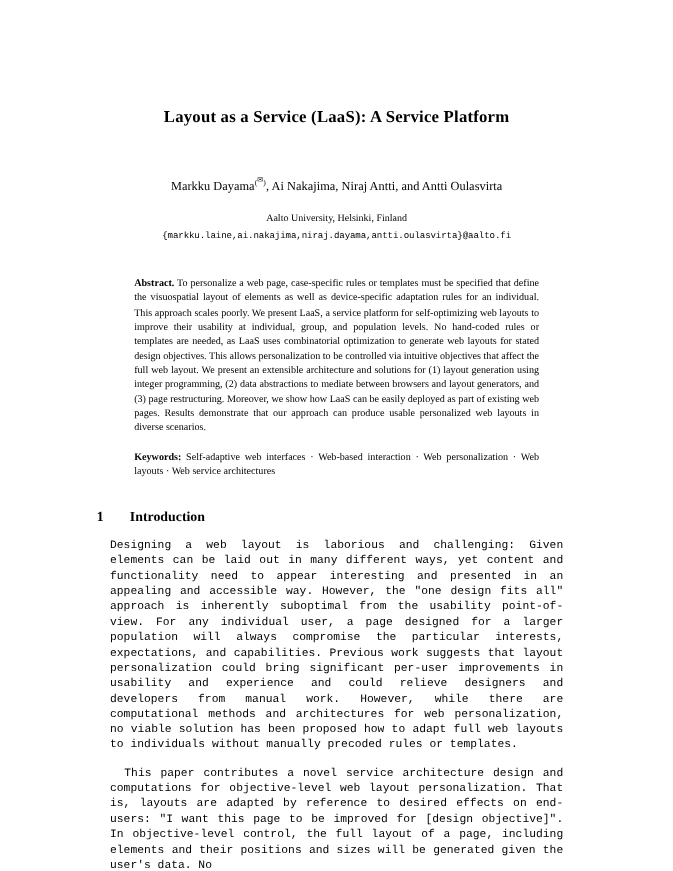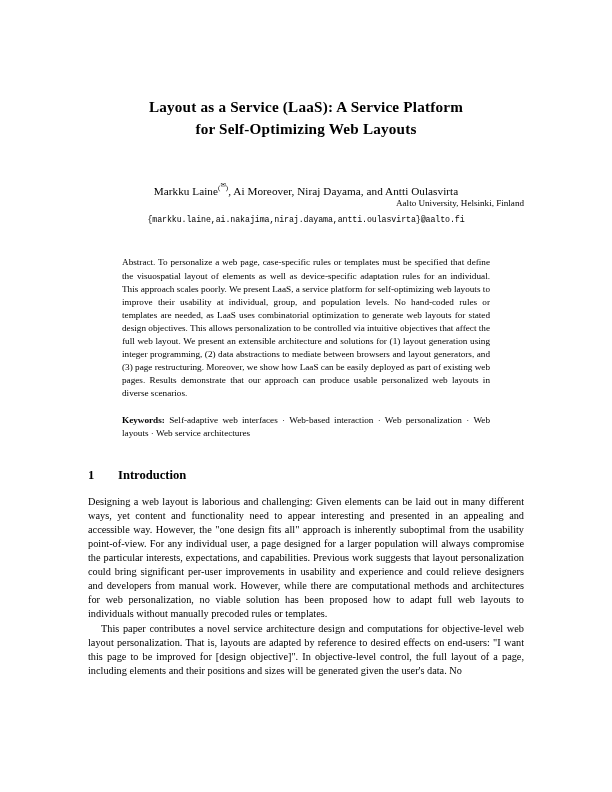--- a/index.html
+++ b/index.html
@@ -43,40 +43,40 @@
     font-size: 7px;
     vertical-align: super;
   }
   .envelope {
     font-size: 6.5px;
     display: inline-block;
     transform: translateY(-3px);
     letter-spacing: 0;
   }
   .affil {
-    text-align: right;
+    text-align: center;
     font-size: 9.1px;
-    margin-top: 0;
+    margin-top: 16px;
     line-height: 1.5;
   }
   .email {
     text-align: center;
     font-family: Liberation Mono, monospace;
     font-size: 8.3px;
     margin-top: 5px;
     letter-spacing: -0.1px;
   }
   .abstract-block {
     margin: 32px 34px 0 34px;
     font-size: 9.2px;
     line-height: 1.42;
     text-align: justify;
   }
   .abstract-block .lead {
-    font-weight: normal;
+    font-weight: bold;
   }
   .keywords {
     margin: 14px 34px 0 34px;
     font-size: 9.2px;
     line-height: 1.42;
     text-align: justify;
     font-family: Liberation Serif, serif;
   }
   .keywords .lead {
     font-weight: bold;
@@ -92,39 +92,39 @@
     width: 30px;
     flex: none;
   }
   .body-text {
     margin-top: 12px;
     font-size: 10.3px;
     line-height: 1.355;
     text-align: justify;
   }
   .body-text p {
-    margin: 0;
+    margin: 12px;
+    font-family: Liberation Mono, monospace;
   }
   .body-text p + p {
     text-indent: 13px;
     margin-top: 1px;
   }
 </style>
 </head>
 <body>
 
 <div class="page">
 
   <h1 class="title">
     <span class="title-line">Layout as a Service (LaaS): A Service Platform</span>
-    <span class="title-line">for Self-Optimizing Web Layouts</span>
   </h1>
 
   <div class="authors">
-    <span>Markku Laine</span><sup>(<span class="envelope">✉</span>)</sup><span>, Ai Moreover, Niraj Dayama, and Antti Oulasvirta</span>
+    <span>Markku Dayama</span><sup>(<span class="envelope">✉</span>)</sup><span>, Ai Nakajima, Niraj Antti, and Antti Oulasvirta</span>
   </div>
 
   <div class="affil">Aalto University, Helsinki, Finland</div>
 
   <div class="email">{markku.laine,ai.nakajima,niraj.dayama,antti.oulasvirta}@aalto.fi</div>
 
   <div class="abstract-block">
     <span class="lead">Abstract.</span><span> To personalize a web page, case-specific rules or templates must be specified that define the visuospatial layout of elements as well as device-specific adaptation rules for an individual. This approach scales poorly. We present LaaS, a service platform for self-optimizing web layouts to improve their usability at individual, group, and population levels. No hand-coded rules or templates are needed, as LaaS uses combinatorial optimization to generate web layouts for stated design objectives. This allows personalization to be controlled via intuitive objectives that affect the full web layout. We present an extensible architecture and solutions for (1) layout generation using integer programming, (2) data abstractions to mediate between browsers and layout generators, and (3) page restructuring. Moreover, we show how LaaS can be easily deployed as part of existing web pages. Results demonstrate that our approach can produce usable personalized web layouts in diverse scenarios.</span>
   </div>
 

